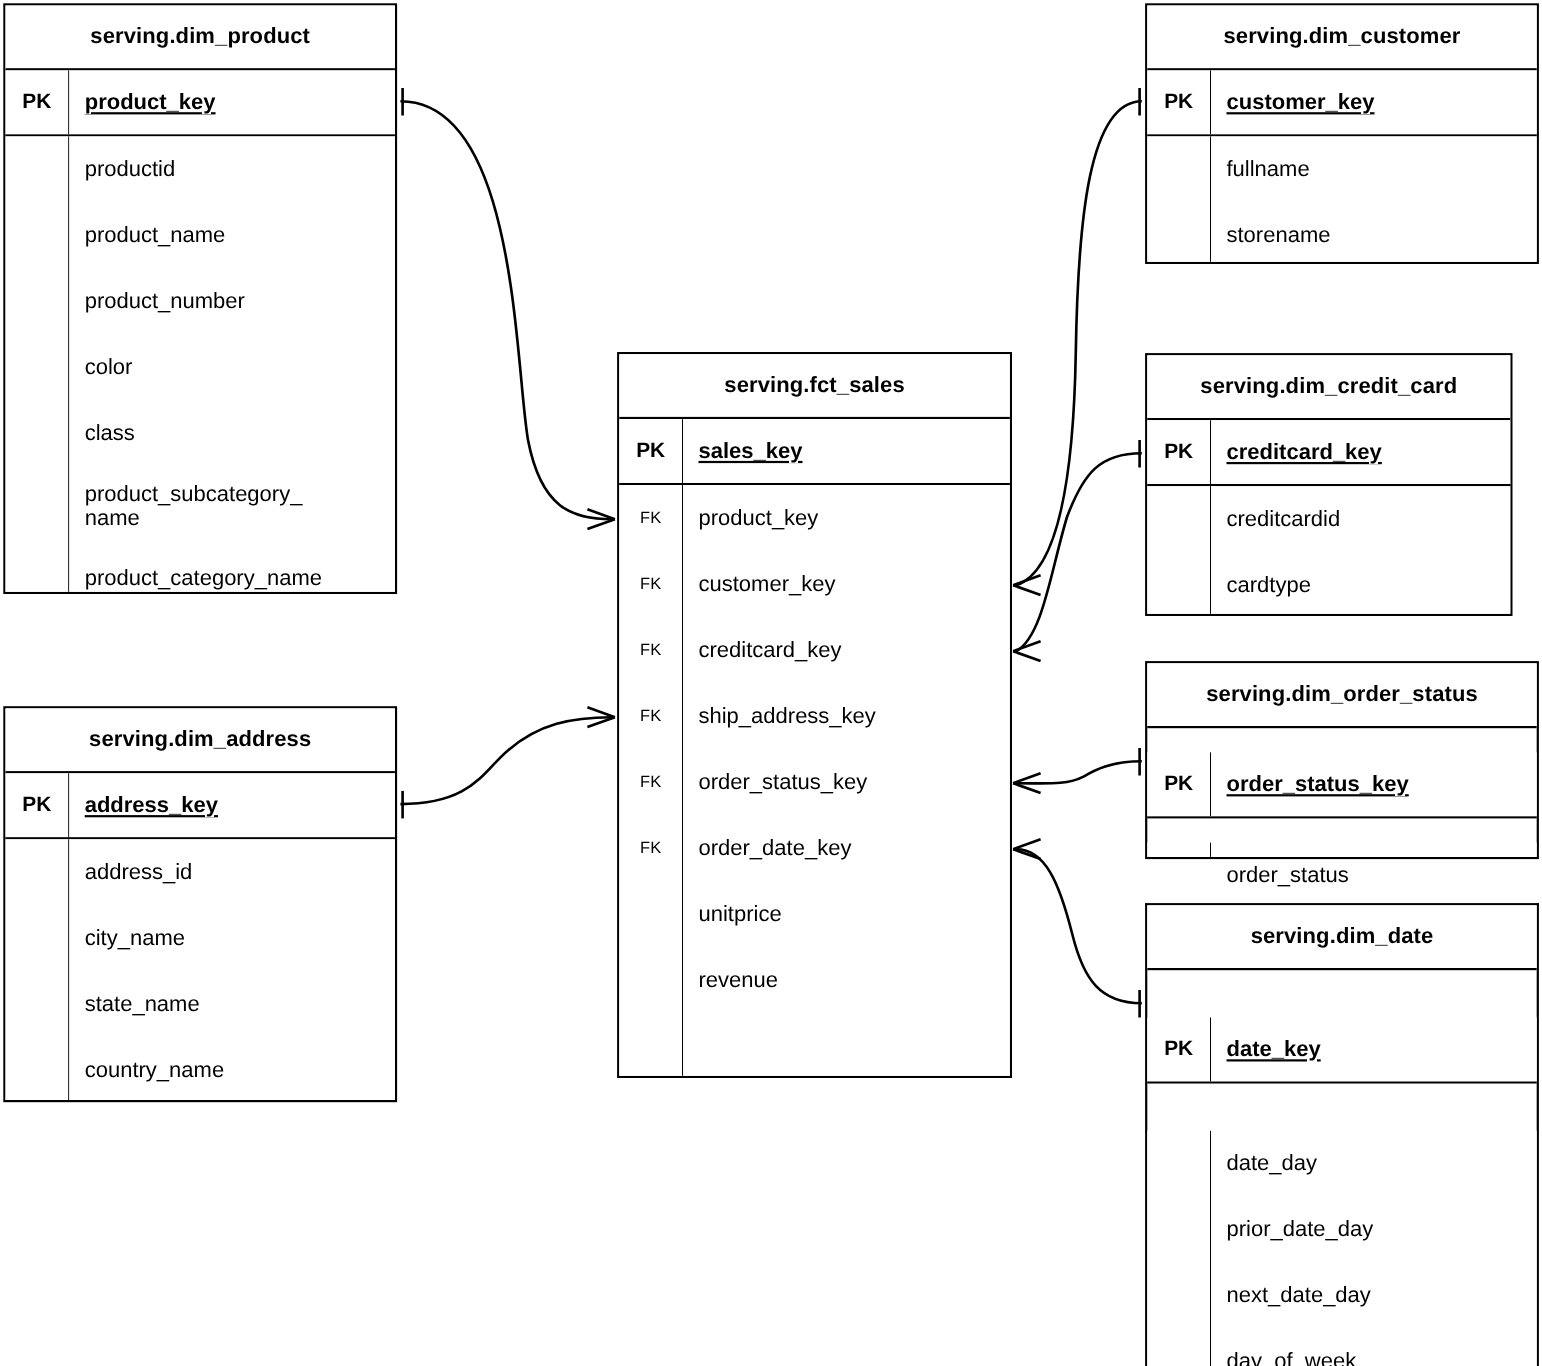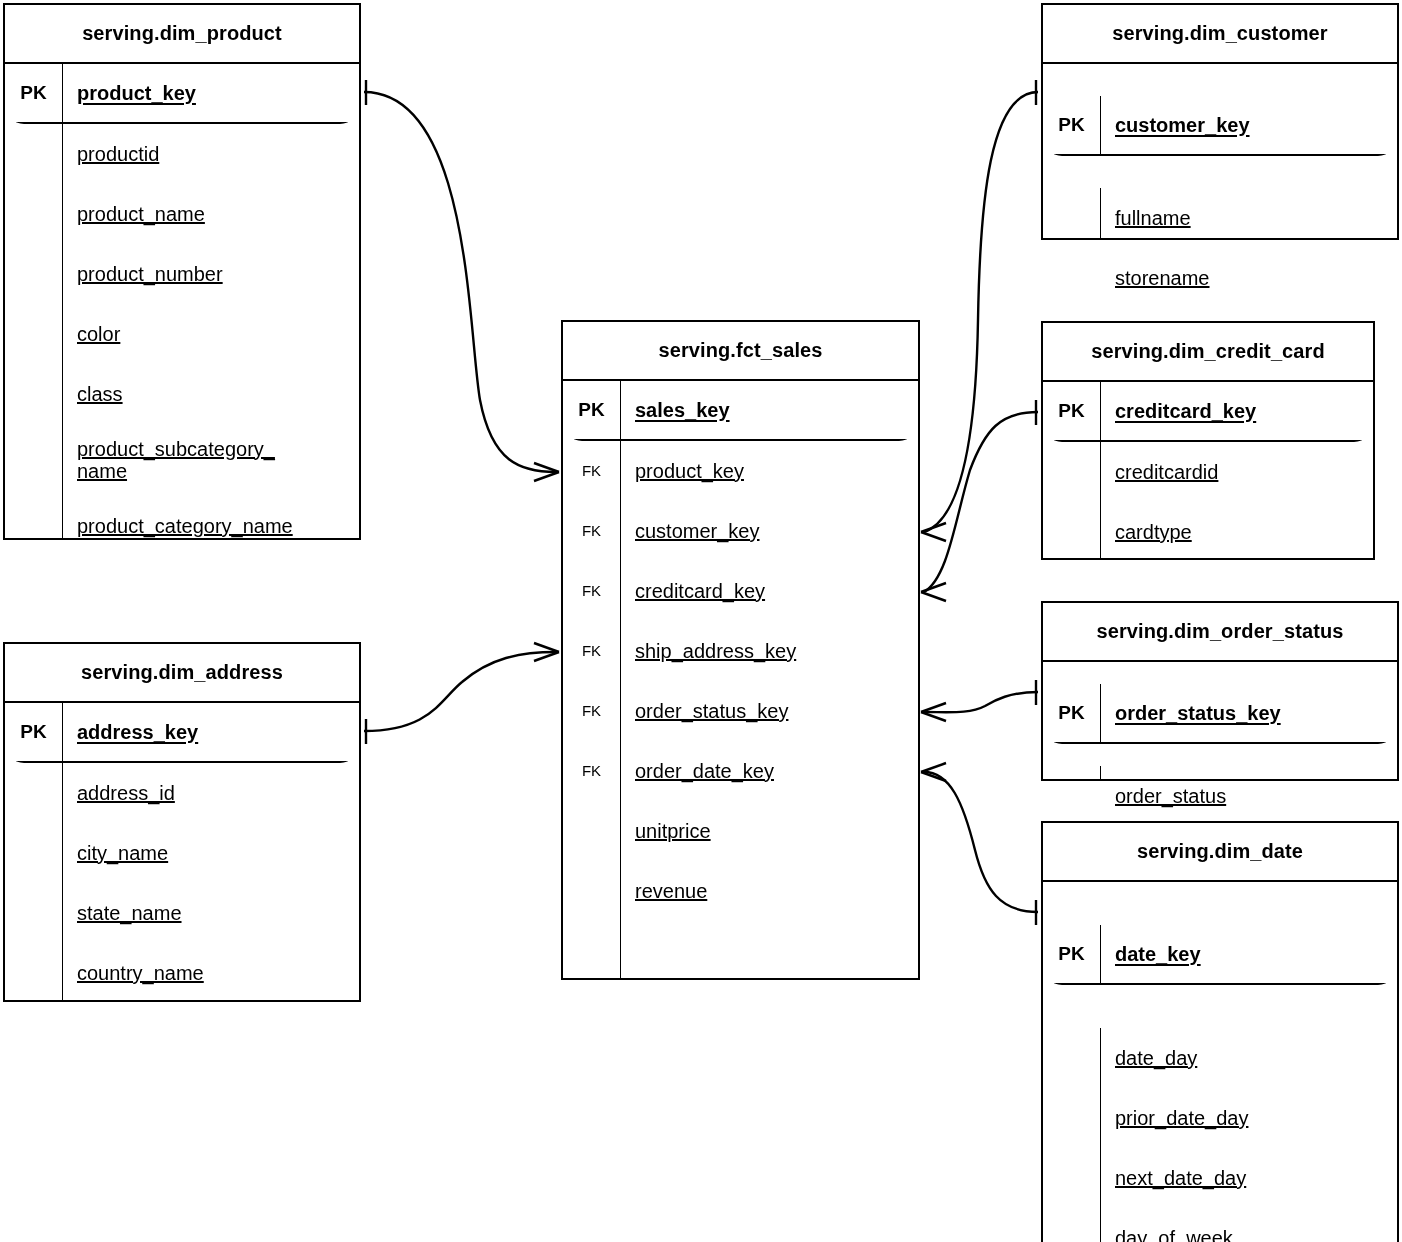--- a/index.html
+++ b/index.html
@@ -36,21 +36,20 @@
     letter-spacing: 0.1px;
     border-bottom: 2px solid #000000;
     background: #ffffff;
   }
   .pk-row {
     box-sizing: border-box;
     height: 60px;
     min-height: 60px;
     display: flex;
     border-bottom: 2px solid #000000;
-    border-radius: 19px;
   }
   .attr-body {
     flex: 1 1 auto;
     display: flex;
     min-height: 0;
   }
   .key-col {
     box-sizing: border-box;
     width: 58px;
     min-width: 58px;
@@ -90,21 +89,20 @@
     white-space: pre-line;
     line-height: 1.12;
   }
   .attr-cell.fk {
     justify-content: center;
     font-size: 15px;
   }
   .attr-cell.nm {
     padding-left: 14px;
     justify-content: flex-start;
-    text-decoration: underline;
   }
   .attr-cell.tall {
     height: 72px;
     min-height: 72px;
     align-items: center;
   }
   .attr-cell.blank { }
   #links {
     position: absolute;
     left: 0;
@@ -244,21 +242,21 @@
       </div>
       <div class="name-col">
         <div class="attr-cell nm">address_id</div>
         <div class="attr-cell nm">city_name</div>
         <div class="attr-cell nm">state_name</div>
         <div class="attr-cell nm">country_name</div>
       </div>
     </div>
   </div>
 
-  <div class="entity" style="left:1041px; top:3px; width:358px; height:237px;gap:32px;">
+  <div class="entity" style="left:1041px; top:3px; width:358px; height:237px;">
     <div class="entity-title">serving.dim_customer</div>
     <div class="pk-row">
       <div class="key-col">PK</div>
       <div class="name-col">customer_key</div>
     </div>
     <div class="attr-body">
       <div class="key-col">
         <div class="attr-cell fk blank"></div>
         <div class="attr-cell fk blank"></div>
       </div>

